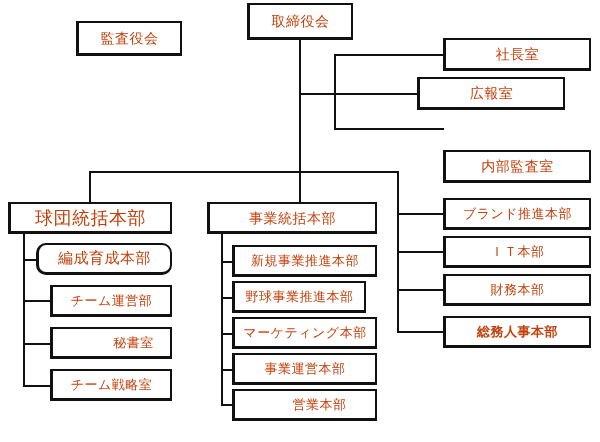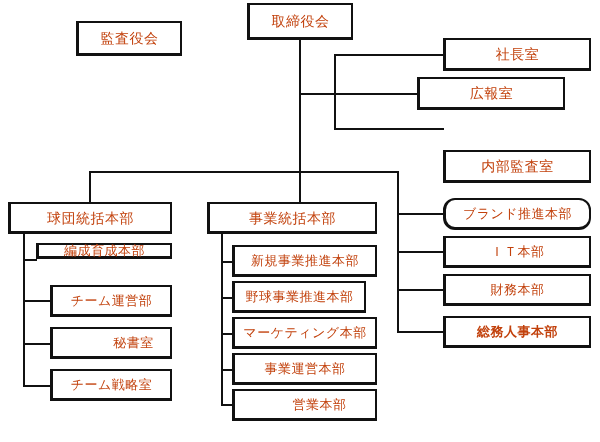--- a/index.html
+++ b/index.html
@@ -93,24 +93,24 @@
   <div class="node" style="left:443px; top:38px; width:148px; height:33px; font-size:14px;">
     <span class="node-label">社長室</span>
   </div>
   <div class="node" style="left:417px; top:77px; width:148px; height:33px; font-size:14px;">
     <span class="node-label">広報室</span>
   </div>
   <div class="node" style="left:443px; top:114px; width:148px; height:33px; font-size:14px;margin-top:36px;">
     <span class="node-label">内部監査室</span>
   </div>
 
-  <div class="node" style="left:8px; top:202px; width:164px; height:32px; font-size:14px;">
+  <div class="node" style="left:8px; top:202px; width:164px; height:32px; font-size:18px;">
     <span class="node-label">球団統括本部</span>
   </div>
-  <div class="node" style="left:36px; top:243px; width:136px; height:16px; font-size:13px;">
+  <div class="node" style="left:36px; top:243px; width:136px; height:32px; font-size:15px;border-radius:10px;">
     <span class="node-label">編成育成本部</span>
   </div>
   <div class="node" style="left:50px; top:285px; width:122px; height:32px; font-size:13px;">
     <span class="node-label">チーム運営部</span>
   </div>
   <div class="node" style="left:50px; top:327px; width:122px; height:32px; font-size:13px;padding-left:44px;">
     <span class="node-label">秘書室</span>
   </div>
   <div class="node" style="left:50px; top:369px; width:122px; height:32px; font-size:13px;">
     <span class="node-label">チーム戦略室</span>
@@ -128,21 +128,21 @@
   <div class="node" style="left:232px; top:317px; width:145px; height:32px; font-size:13px;">
     <span class="node-label">マーケティング本部</span>
   </div>
   <div class="node" style="left:232px; top:353px; width:145px; height:32px; font-size:13px;">
     <span class="node-label">事業運営本部</span>
   </div>
   <div class="node" style="left:232px; top:389px; width:145px; height:32px; font-size:13px;padding-left:29px;">
     <span class="node-label">営業本部</span>
   </div>
 
-  <div class="node" style="left:443px; top:198px; width:148px; height:32px; font-size:13px;border-radius:12px;">
+  <div class="node" style="left:443px; top:198px; width:148px; height:32px; font-size:13px;">
     <span class="node-label">ブランド推進本部</span>
   </div>
   <div class="node" style="left:443px; top:236px; width:148px; height:32px; font-size:13px;">
     <span class="node-label">ＩＴ本部</span>
   </div>
   <div class="node" style="left:443px; top:274px; width:148px; height:32px; font-size:13px;">
     <span class="node-label">財務本部</span>
   </div>
   <div class="node" style="left:443px; top:316px; width:148px; height:32px; font-size:13px;font-weight:bold;">
     <span class="node-label">総務人事本部</span>

